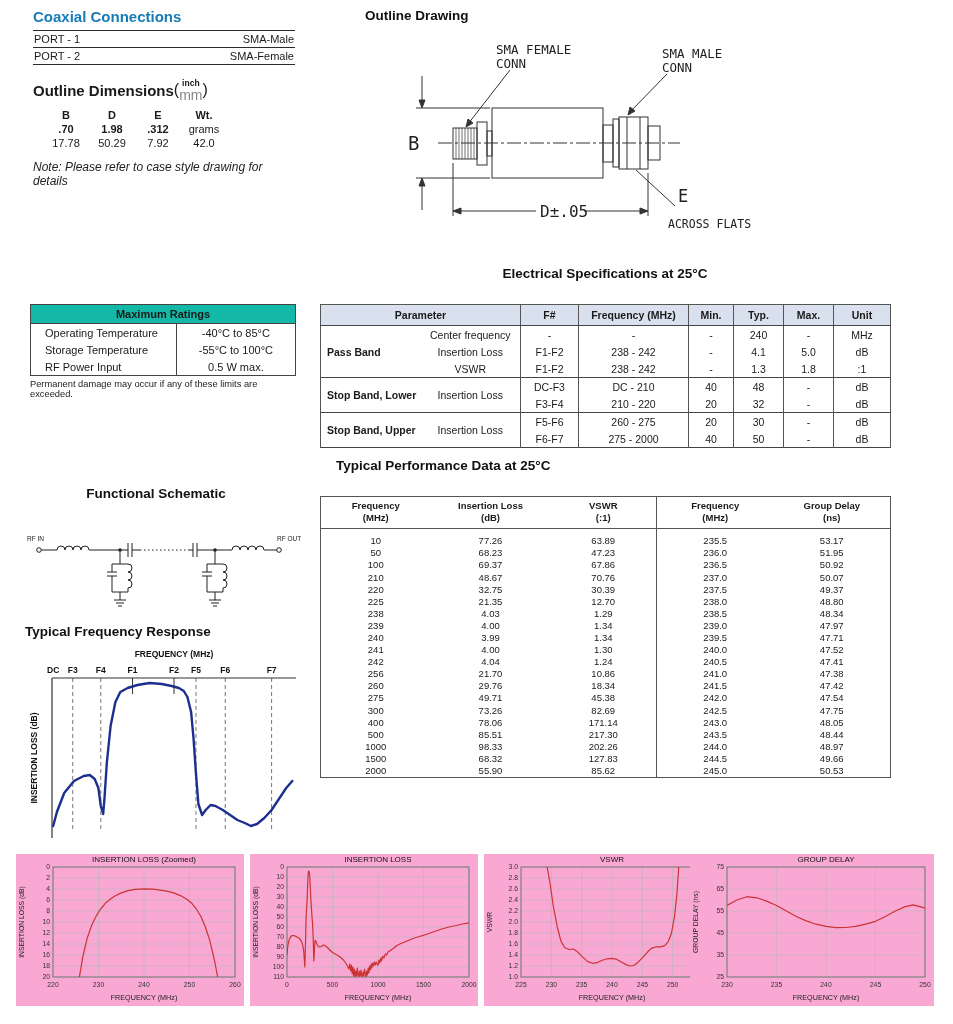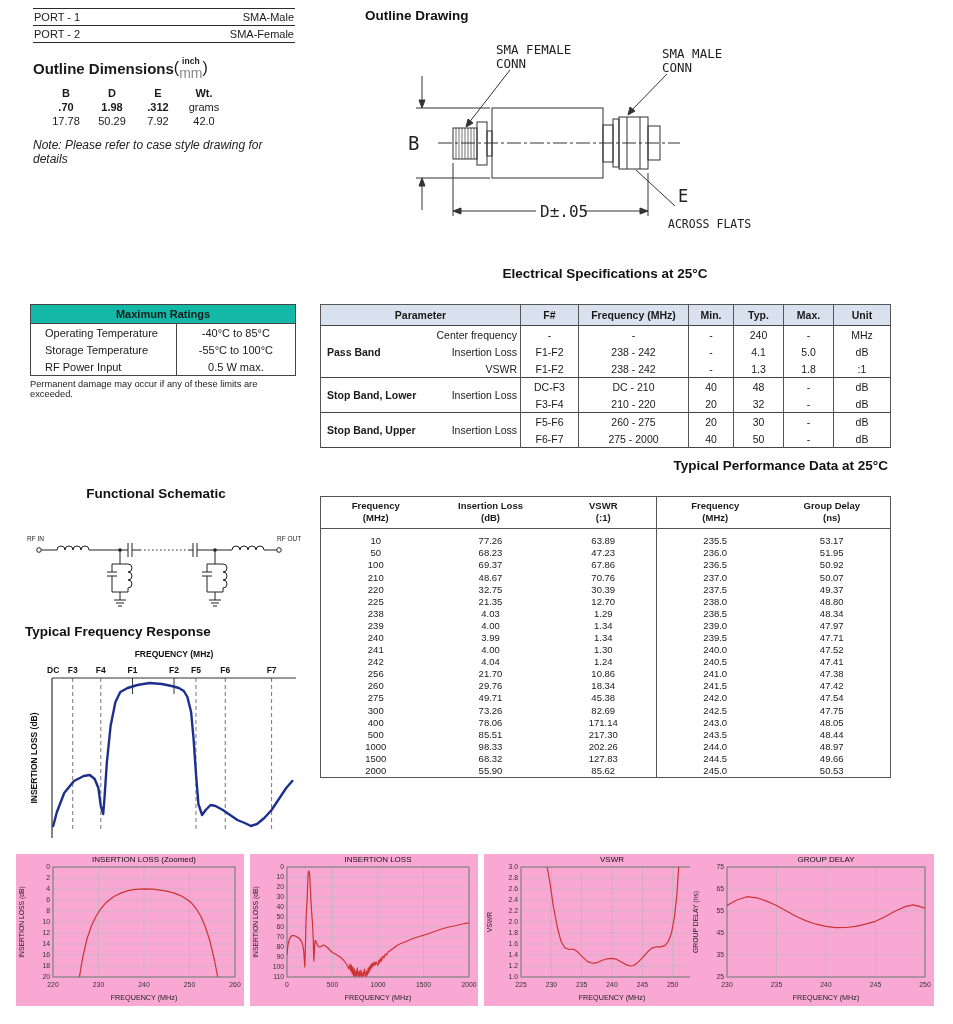--- a/index.html
+++ b/index.html
@@ -31,40 +31,41 @@
   .mr-table td:first-child{padding-left:14px;}
   .mr-table td+td{border-left:1.1px solid #444;text-align:center;width:45%;}
   .small-note{font-size:9.3px;margin-top:3px;color:#222;}
   
   .elec-table{font-size:10.5px;border:1.5px solid #444;table-layout:fixed;}
   .elec-table th{background:#dae1ee;border:1px solid #555;border-bottom:1.4px solid #444;
                  font-size:10.5px;padding:4px 2px;}
   .elec-table td{border-left:1px solid #555;border-right:1px solid #555;padding:1.5px 3px;
                  text-align:center;height:14px;}
   .elec-table td.grp{border-right:none;text-align:left;font-weight:bold;padding-left:6px;vertical-align:middle;}
-  .elec-table td.prm{border-left:none;text-align:right;vertical-align:middle;margin-top:12px;}
+  .elec-table td.prm{border-left:none;text-align:center;vertical-align:middle;margin-top:12px;}
   .elec-table tr.sec td{border-top:1.2px solid #444;}
   
   .perf-table{font-size:9.5px;border:1.5px solid #555;table-layout:fixed;}
   .perf-table th{font-size:9.5px;padding:3px 0 4px 0;border-bottom:1.1px solid #555;line-height:1.25;}
   .perf-table td{text-align:center;line-height:12.1px;padding:0;}
   .perf-table .sep{border-left:1.2px solid #555;}
   
   .chart{background:#f9a8d4;}
   .tk{font-size:6.8px;fill:#333;font-family:"Liberation Sans",sans-serif;}
   .al{font-size:7.2px;fill:#222;font-family:"Liberation Sans",sans-serif;}
   .yl{font-size:6.8px;fill:#222;font-family:"Liberation Sans",sans-serif;}
   .ct{font-size:8px;fill:#111;font-family:"Liberation Sans",sans-serif;}
   .skt{font-size:8.5px;font-weight:bold;fill:#111;font-family:"Liberation Sans",sans-serif;}
   .cad{font-family:"DejaVu Sans Mono",monospace;fill:#222;}
 </style>
 </head>
 <body>
 
 <div class="abs" style="left:33px;top:8px;width:262px">
+  <div class="blue-title">Coaxial Connections</div>
   <table id="port-table">
       <tbody>
         <tr>
           <td>PORT - 1</td>
           <td class="r">SMA-Male</td>
         </tr>
         <tr>
           <td>PORT - 2</td>
           <td class="r">SMA-Female</td>
         </tr>
@@ -266,21 +267,21 @@
         <td>F6-F7</td>
         <td>275 - 2000</td>
         <td>40</td>
         <td>50</td>
         <td>-</td>
         <td>dB</td>
       </tr>
     </tbody>
 </table>
 
-<div class="abs sec-title" style="left:318px;top:458px;width:570px;text-align:right">Typical Performance Data at 25°C</div>
+<div class="abs sec-title" style="left:336px;top:458px;width:570px;text-align:left">Typical Performance Data at 25°C</div>
 <table class="abs perf-table" style="left:320px;top:496px;width:570px">
   <colgroup>
       <col style="width:110px">
       <col style="width:120px">
       <col style="width:106px">
       <col style="width:117px">
       <col style="width:117px">
     </colgroup>
   <thead>
       <tr id="perf-head">

